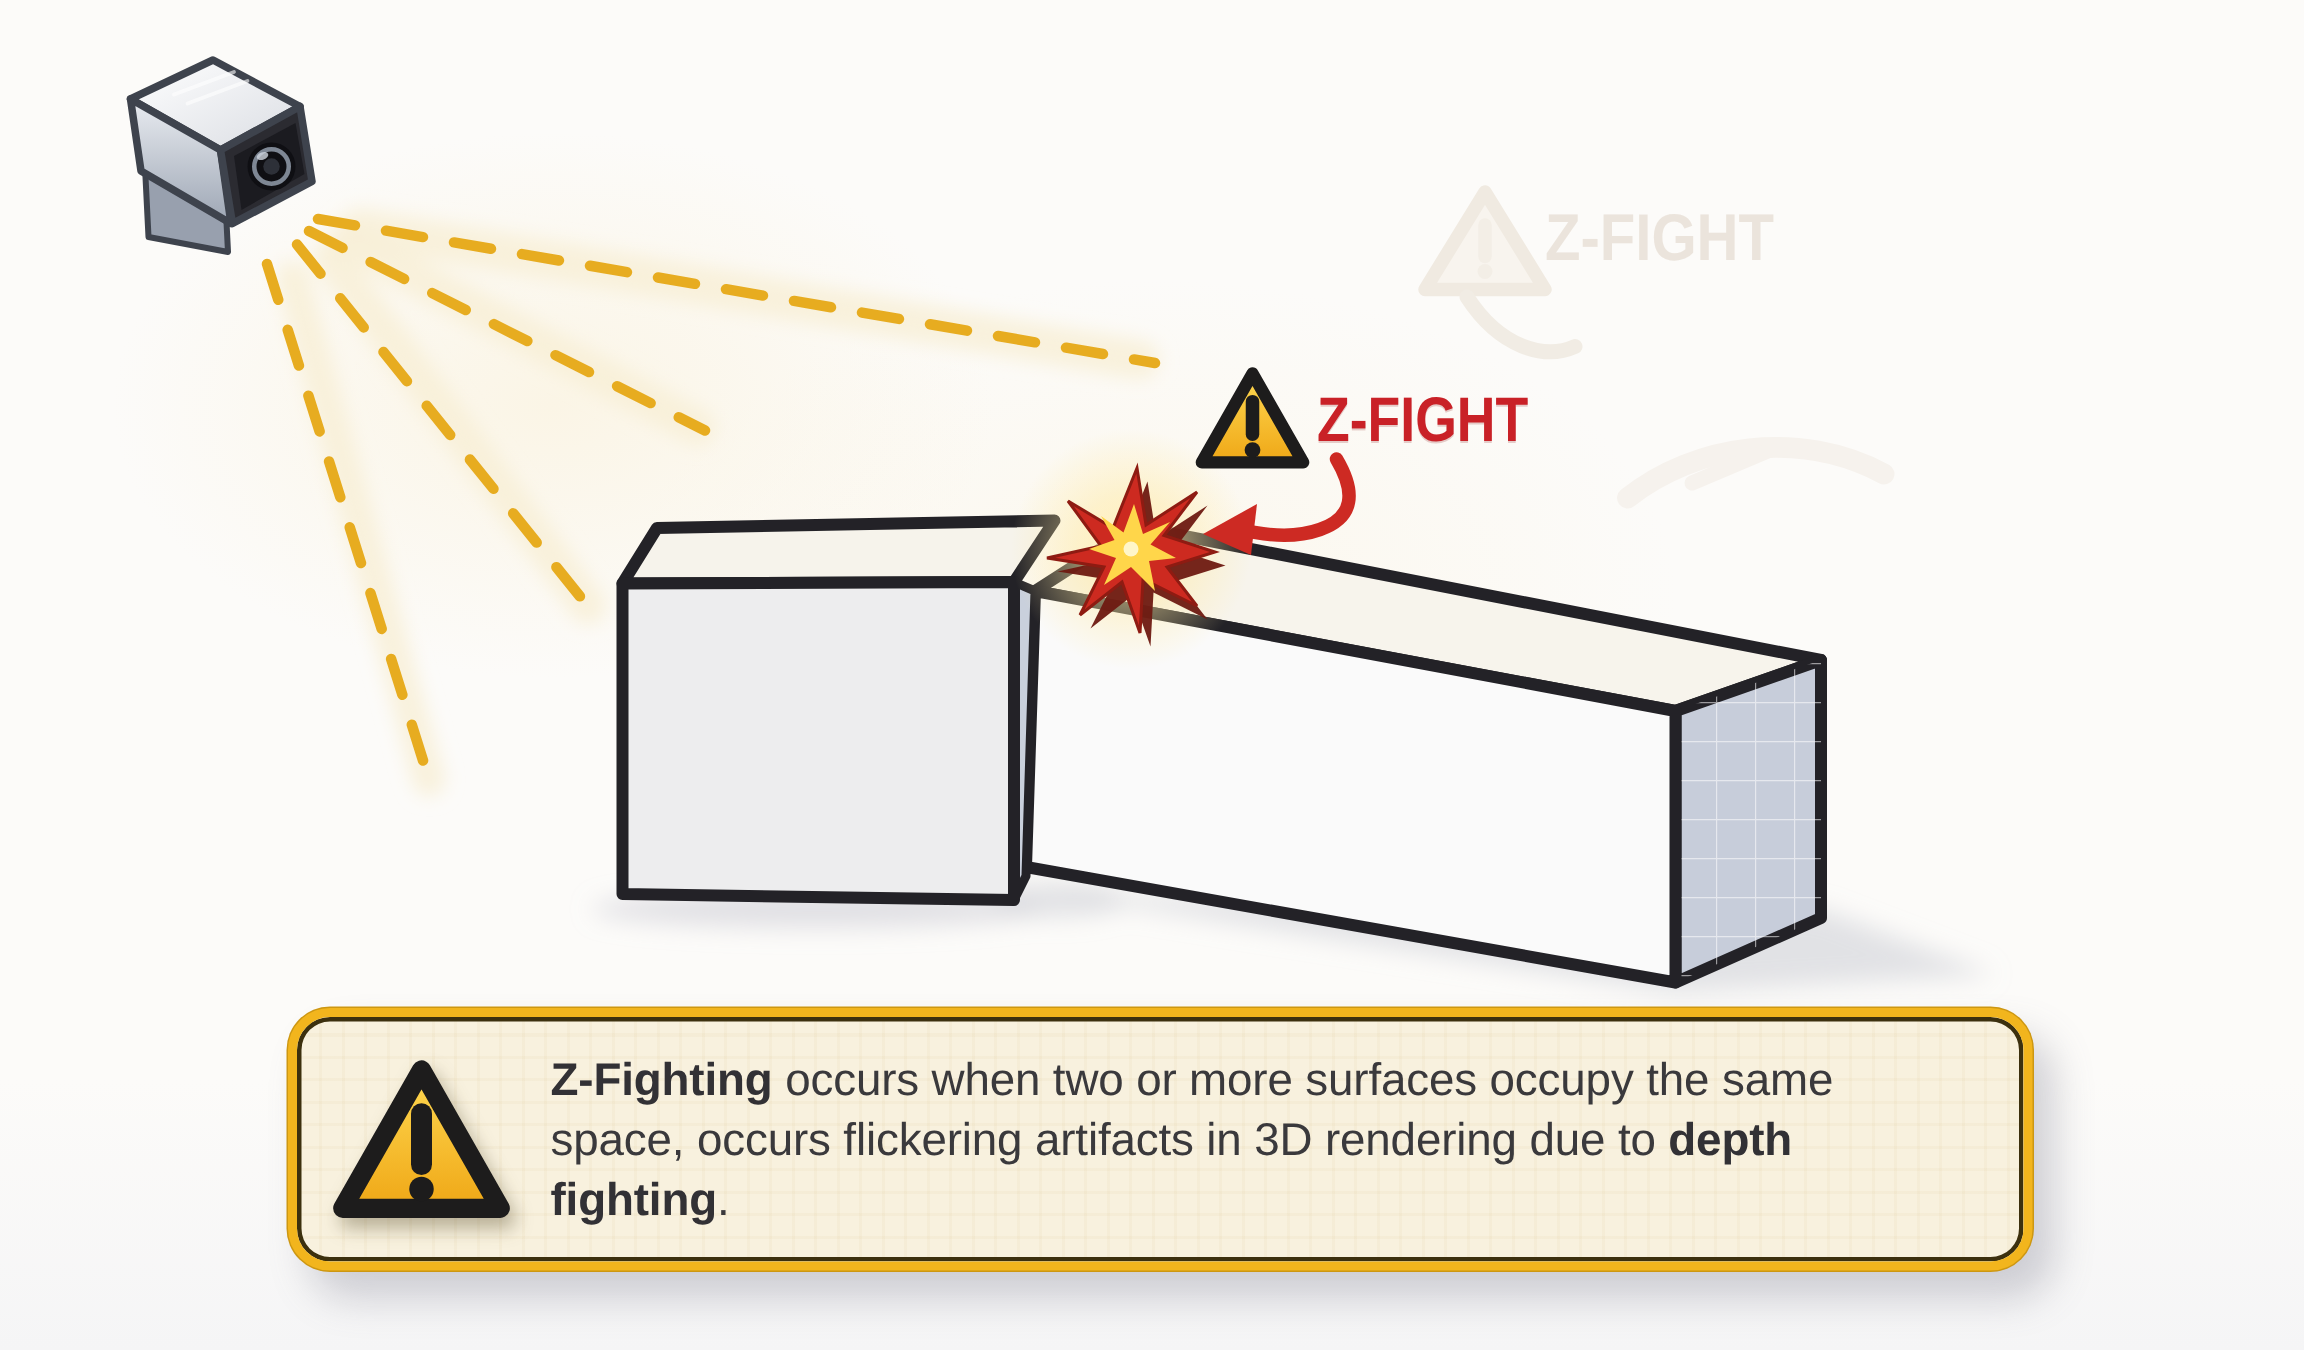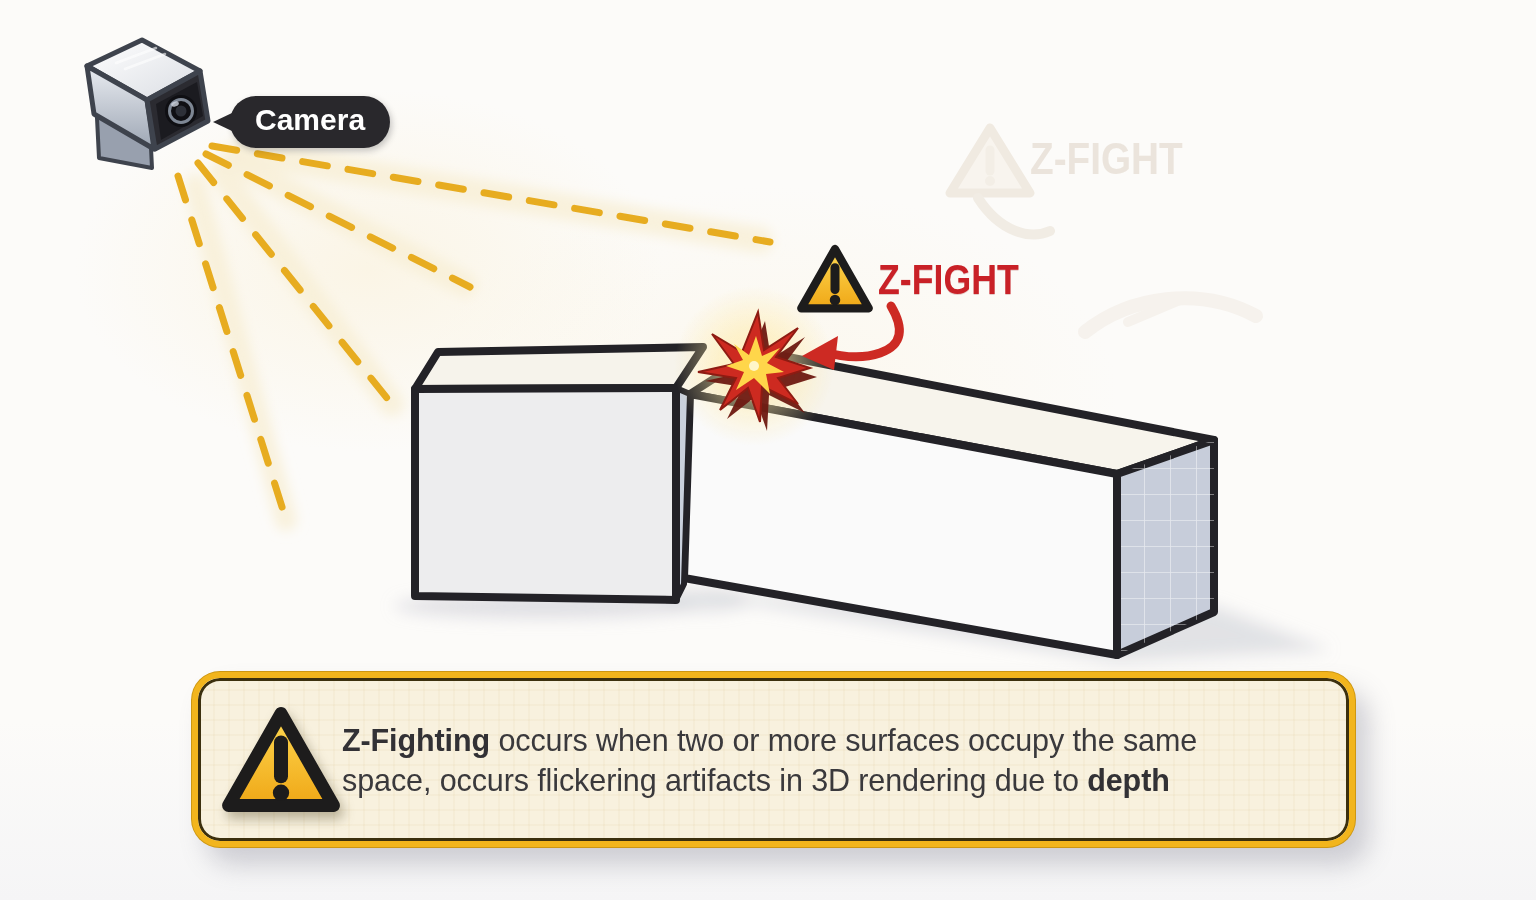--- a/index.html
+++ b/index.html
@@ -25,21 +25,21 @@
     color:rgba(234,227,218,.95);transform:scaleX(.88);transform-origin:left top;}
 
   .infobox{position:absolute;left:192px;top:672px;width:1163px;height:175px;
     box-sizing:border-box;border:6px solid #f2b51d;border-radius:28px;
     background-color:#f8f1de;
     background-image:
       repeating-linear-gradient(0deg, rgba(205,175,110,.07) 0 2px, transparent 2px 15px),
       repeating-linear-gradient(90deg, rgba(205,175,110,.07) 0 2px, transparent 2px 15px);
     box-shadow: inset 0 0 0 3px #3c300e, 0 0 0 1px #cd9712,
       14px 18px 26px rgba(110,110,128,.30);
-    display:flex;align-items:center;padding:0 30px 0 22px;}
+    display:flex;align-items:center;gap:25px;padding:0 30px 0 22px;}
   .tri-big{flex:none;filter:drop-shadow(4px 7px 6px rgba(70,58,20,.35));}
   .info-text{font-size:30.5px;line-height:40px;color:#3a393c;letter-spacing:-.1px;}
   .info-text b{font-weight:bold;color:#323135;}
 </style>
 </head>
 <body>
 
 <div class="stage">
 
   <svg class="scene-svg" width="1536" height="900" viewBox="0 0 1536 900">
@@ -141,31 +141,29 @@
     </g>
 
     <g>
       <path d="M891 306 C 904 328, 903 345, 880 353 C 863 359, 842 357, 824 352" fill="none" stroke="#cd2a23" stroke-width="9" stroke-linecap="round"></path>
       <polygon points="802,356 838,336 834,370" fill="#cd2a23"></polygon>
     </g>
 
     <use href="#warnTri" x="796" y="243" width="78" height="72"></use>
   </svg>
 
-  <div class="bubble">
-    <span>Camera</span>
-  </div>
 
   <div class="ghost-zfight">Z-FIGHT</div>
 
   <div class="zfight">Z-FIGHT</div>
 
   <div class="infobox">
     <svg class="tri-big" viewBox="0 0 104 96" width="122" height="112">
       <use href="#warnTri"></use>
     </svg>
     <div class="info-text">
       <div><b>Z-Fighting</b><span> occurs when two or more surfaces occupy the same</span></div>
       <div><span>space, occurs flickering artifacts in 3D rendering due to </span><b>depth</b></div>
+      <div><b>fighting</b><span>.</span></div>
     </div>
   </div>
 
 </div>
 
 </body></html>

